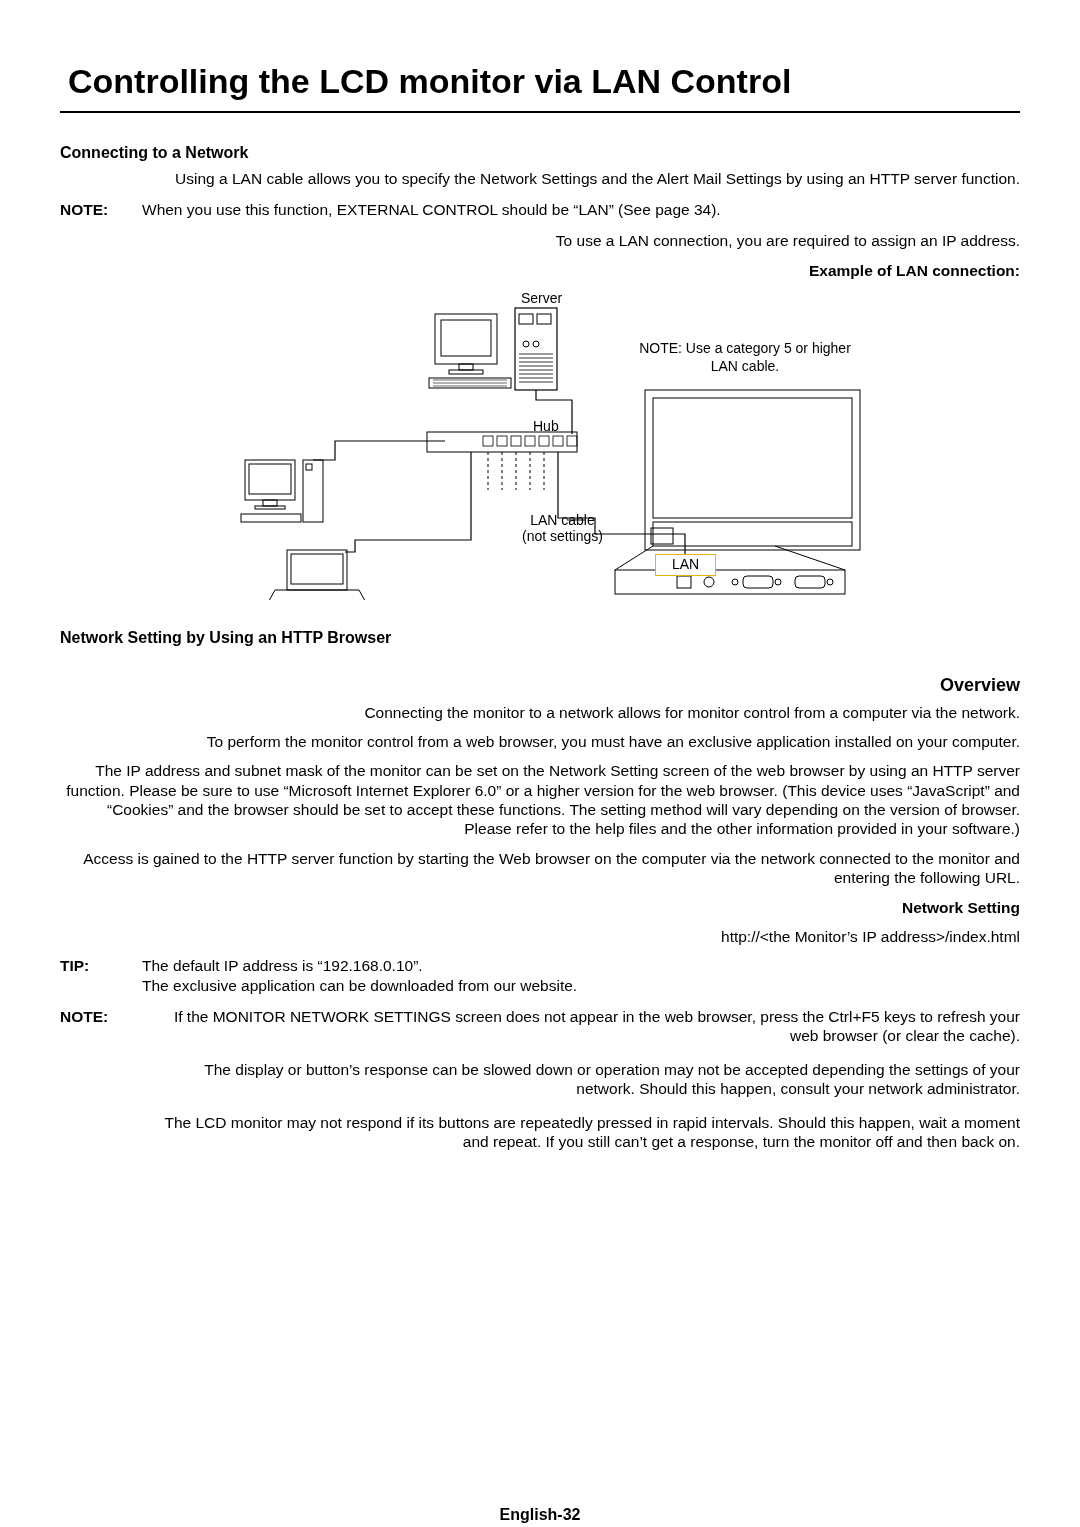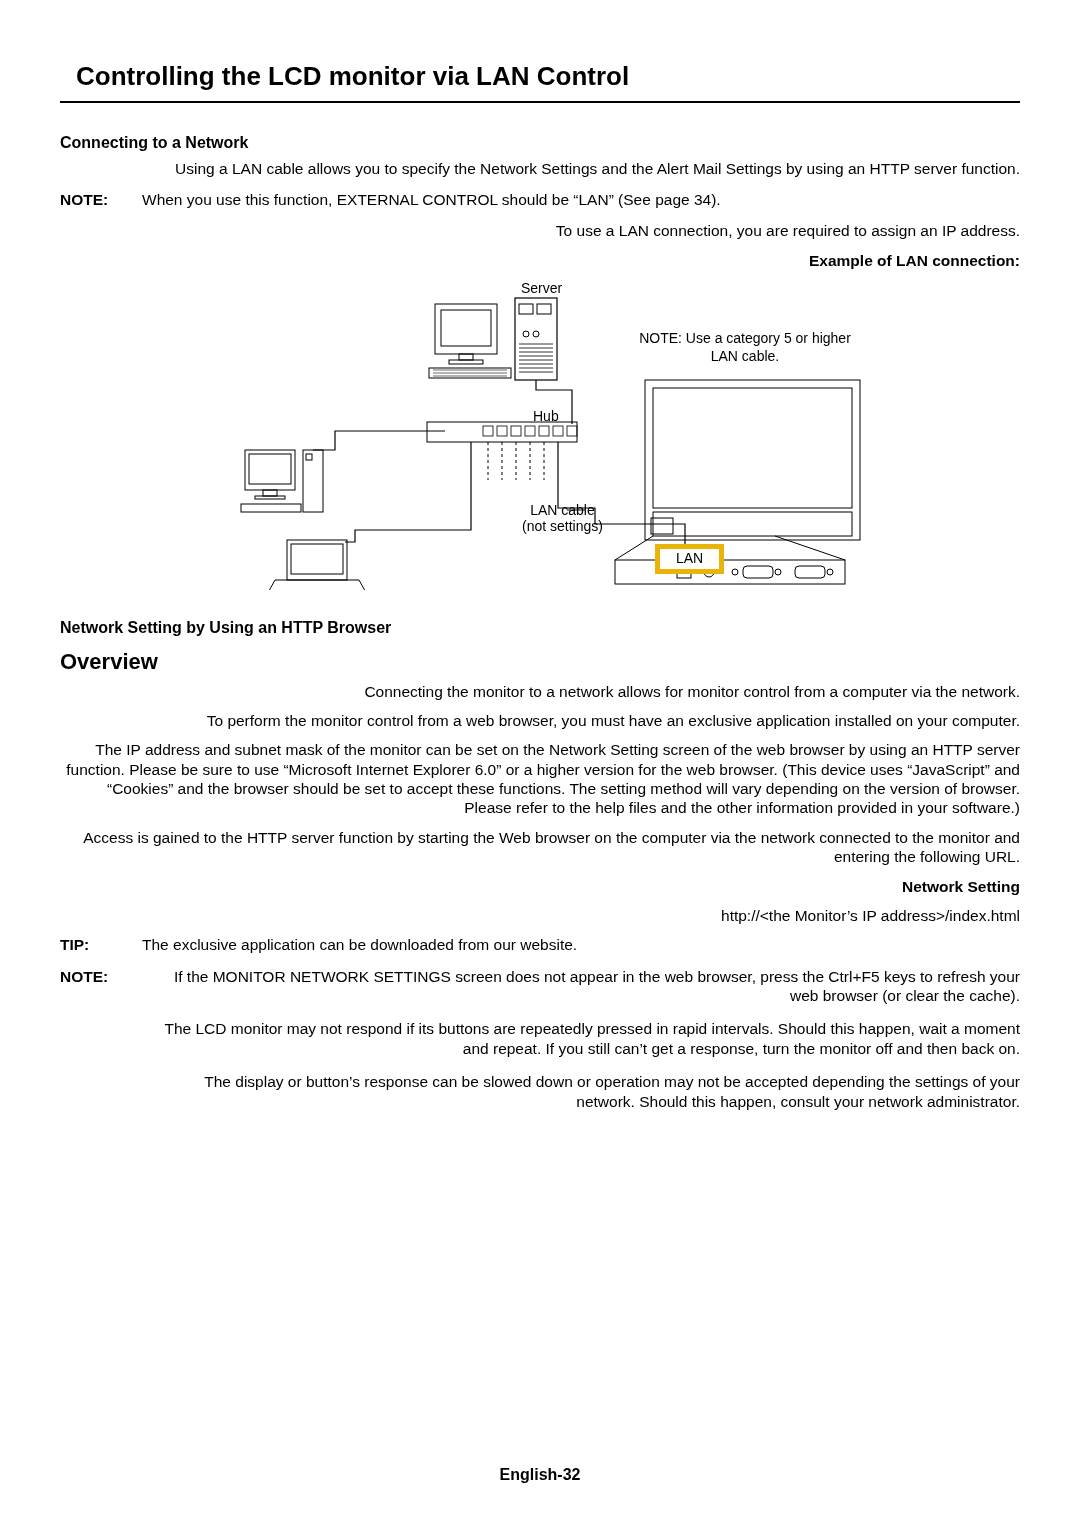--- a/index.html
+++ b/index.html
@@ -7,39 +7,40 @@
     background: #fff;
     color: #000;
     margin: 0;
     padding: 60px 60px 40px 60px;
     width: 1080px;
     box-sizing: border-box;
     font-size: 15.5px;
     line-height: 1.25;
   }
   h1 {
-    font-size: 26px;
+    font-size: 34px;
     font-weight: bold;
-    margin: 0 0 8px 16px;
+    margin: 0 0 8px 8px;
     font-family: Arial, Helvetica, sans-serif;
   }
   hr.title-rule {
     border: none;
     border-top: 2px solid #000;
     margin: 0 0 30px 0;
   }
   h2 {
     font-size: 16px;
     font-weight: bold;
     margin: 0 0 6px 0;
   }
   h3 {
-    font-size: 22px;
+    font-size: 18px;
     font-weight: bold;
-    margin: 10px 0 6px 0;
+    margin: 26px 0 6px 0;
+    text-align: right;
   }
   p { margin: 0 0 10px 0; text-align: right; }
   .para-tight { margin: 0 0 12px 0; }
   .bold { font-weight: bold; }
   .note-row { display: flex; gap: 22px; margin: 0 0 12px 0; }
   .note-label { font-weight: bold; flex: 0 0 60px; }
   .note-body { flex: 1; }
   .note-body p { margin-bottom: 14px; }
   .sub-bold { font-weight: bold; margin-top: 6px; }
   .diagram-wrap {
@@ -55,21 +56,21 @@
   .diagram .lbl {
     position:absolute;
     font-size:14px;
     text-align:center;
   }
   .server-lbl { top:0; left:306px; }
   .hub-lbl { top:128px; left:318px; }
   .cable-lbl { top:222px; left:280px; line-height:1.15;margin-left:27px; }
   .lan-lbl {
     top:264px; left:440px;
-    border:5px solid #eab308;
+    border:1px solid #eab308;
     padding:1px 16px;
     background:#fff;
     font-size:14px;
   }
   .note-cable { top:50px; left:410px; text-align:left; font-size:14.5px; }
   
   .diagram svg { position:absolute; top:0; left:0; }
   .footer {
     text-align:center;
     font-weight:bold;
@@ -206,26 +207,27 @@
 <p>To perform the monitor control from a web browser, you must have an exclusive application installed on your computer.</p>
 <p>The IP address and subnet mask of the monitor can be set on the Network Setting screen of the web browser by using an HTTP server function. Please be sure to use “Microsoft Internet Explorer 6.0” or a higher version for the web browser. (This device uses “JavaScript” and “Cookies” and the browser should be set to accept these functions. The setting method will vary depending on the version of browser. Please refer to the help files and the other information provided in your software.)</p>
 <p>Access is gained to the HTTP server function by starting the Web browser on the computer via the network connected to the monitor and entering the following URL.</p>
 
 <p class="bold">Network Setting</p>
 <p>http://&lt;the Monitor’s IP address&gt;/index.html</p>
 
 <div class="note-row">
   <div class="note-label">TIP:</div>
   <div class="note-body">
+    <div>The default IP address is “192.168.0.10”.</div>
     <div>The exclusive application can be downloaded from our website.</div>
   </div>
 </div>
 
 <div class="note-row">
   <div class="note-label">NOTE:</div>
   <div class="note-body">
     <p>If the MONITOR NETWORK SETTINGS screen does not appear in the web browser, press the Ctrl+F5 keys to refresh your web browser (or clear the cache).</p>
+    <p>The display or button’s response can be slowed down or operation may not be accepted depending the settings of your network. Should this happen, consult your network administrator.</p>
     <p>The LCD monitor may not respond if its buttons are repeatedly pressed in rapid intervals. Should this happen, wait a moment and repeat. If you still can’t get a response, turn the monitor off and then back on.</p>
-    <p>The display or button’s response can be slowed down or operation may not be accepted depending the settings of your network. Should this happen, consult your network administrator.</p>
   </div>
 </div>
 
 <div class="footer">English-32</div>
 
 </body></html>

